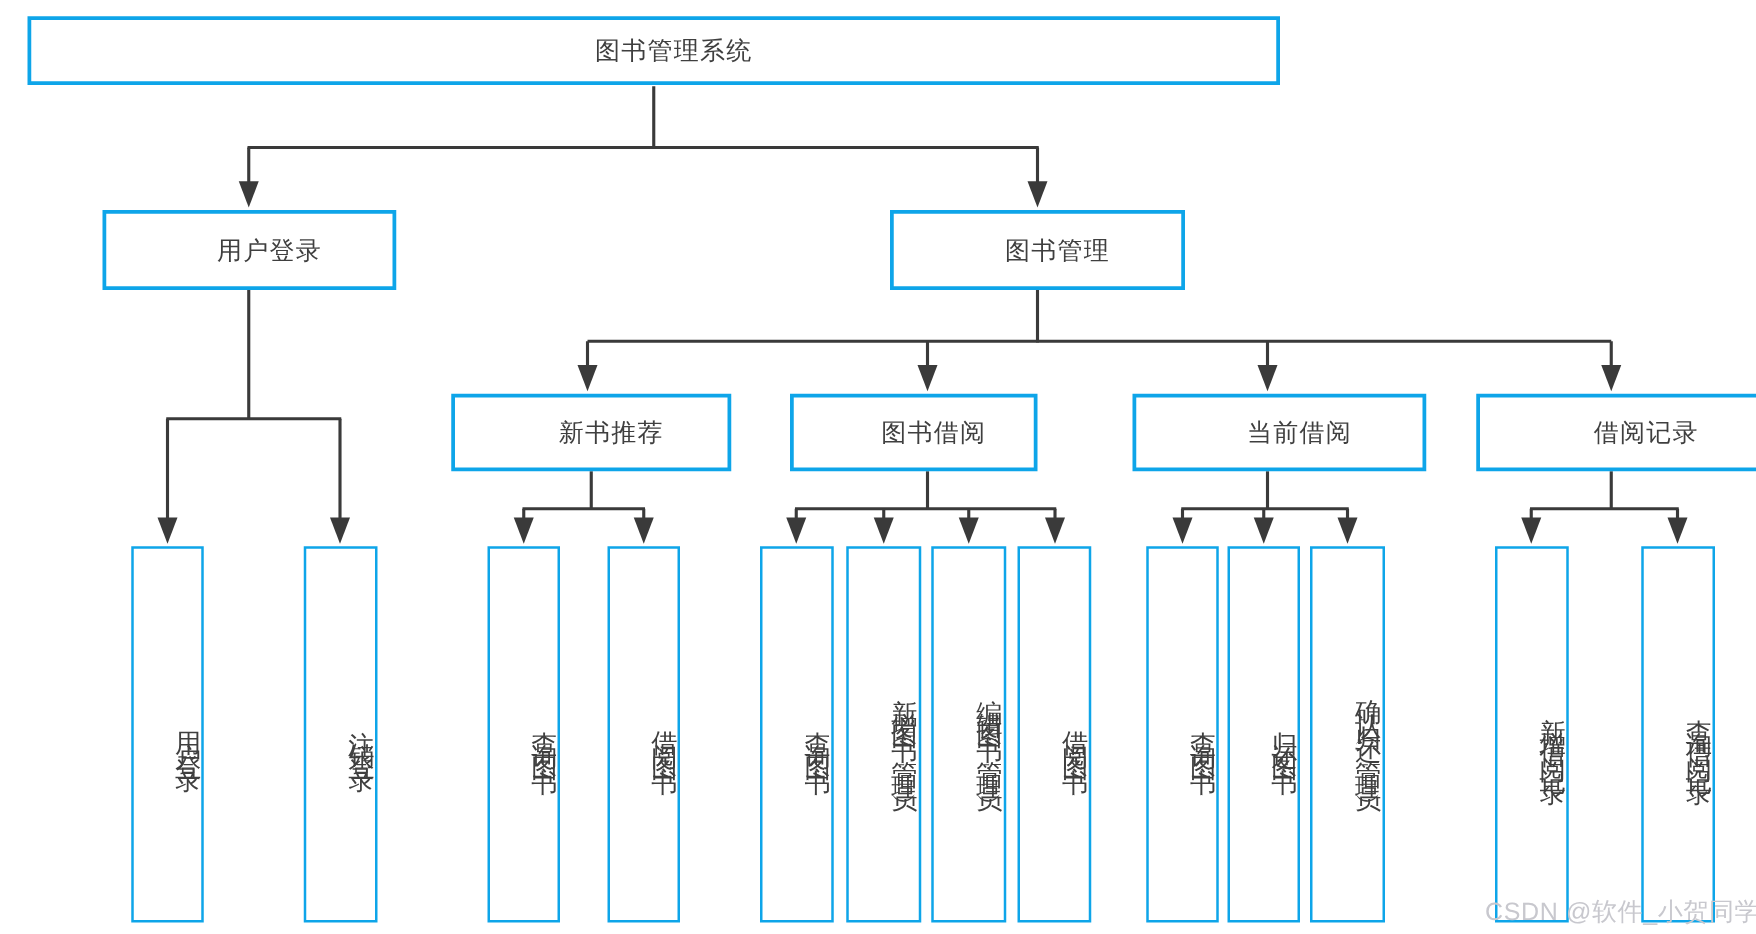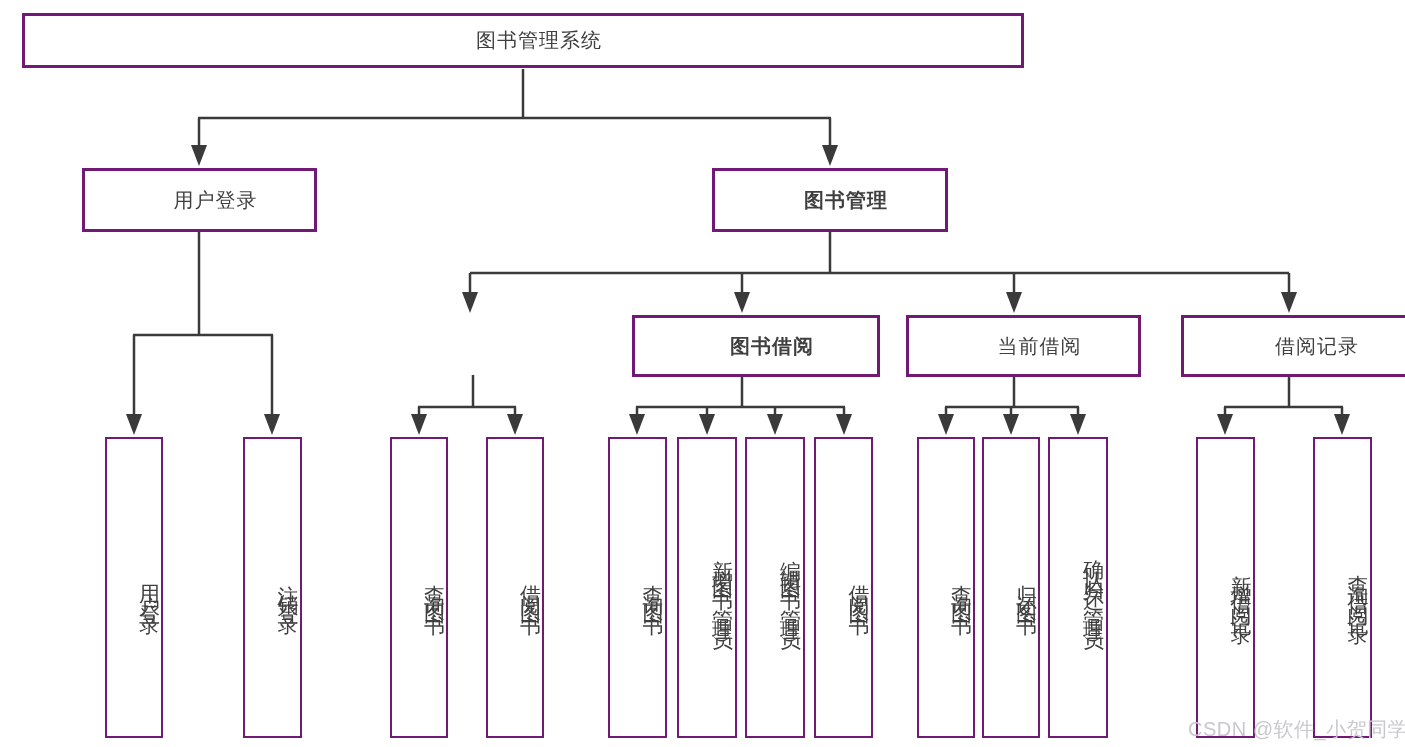--- a/index.html
+++ b/index.html
@@ -20,21 +20,21 @@
     left: 0;
     top: 0;
     width: 1405px;
     height: 747px;
     pointer-events: none;
   }
   .node {
     position: absolute;
     box-sizing: border-box;
     background: #ffffff;
-    border: 3px solid #701a75;
+    border: 3px solid #0ea5e9;
     display: flex;
     align-items: center;
     justify-content: center;
     color: #3f3f3f;
     font-size: 20px;
     letter-spacing: 1px;
     white-space: nowrap;
     padding-left: 32px;
   }
   .node.leaf {
@@ -134,25 +134,28 @@
     </g>
   </svg>
 
   <div class="node" style="left:22px; top:13px; width:1002px; height:55px;">
     <span>图书管理系统</span>
   </div>
 
   <div class="node lvl2" style="left:82px; width:235px;">
     <span>用户登录</span>
   </div>
-  <div class="node lvl2" style="left:712px; width:236px;font-weight:bold;">
+  <div class="node lvl2" style="left:712px; width:236px;">
     <span>图书管理</span>
   </div>
 
-  <div class="node lvl3" style="left:632px; width:248px;font-weight:bold;">
+  <div class="node lvl3" style="left:361px; width:224px;">
+    <span>新书推荐</span>
+  </div>
+  <div class="node lvl3" style="left:632px; width:198px;">
     <span>图书借阅</span>
   </div>
   <div class="node lvl3" style="left:906px; width:235px;">
     <span>当前借阅</span>
   </div>
   <div class="node lvl3" style="left:1181px; width:240px;">
     <span>借阅记录</span>
   </div>
 
   <div class="node leaf" style="left:105px; width:58px;">

